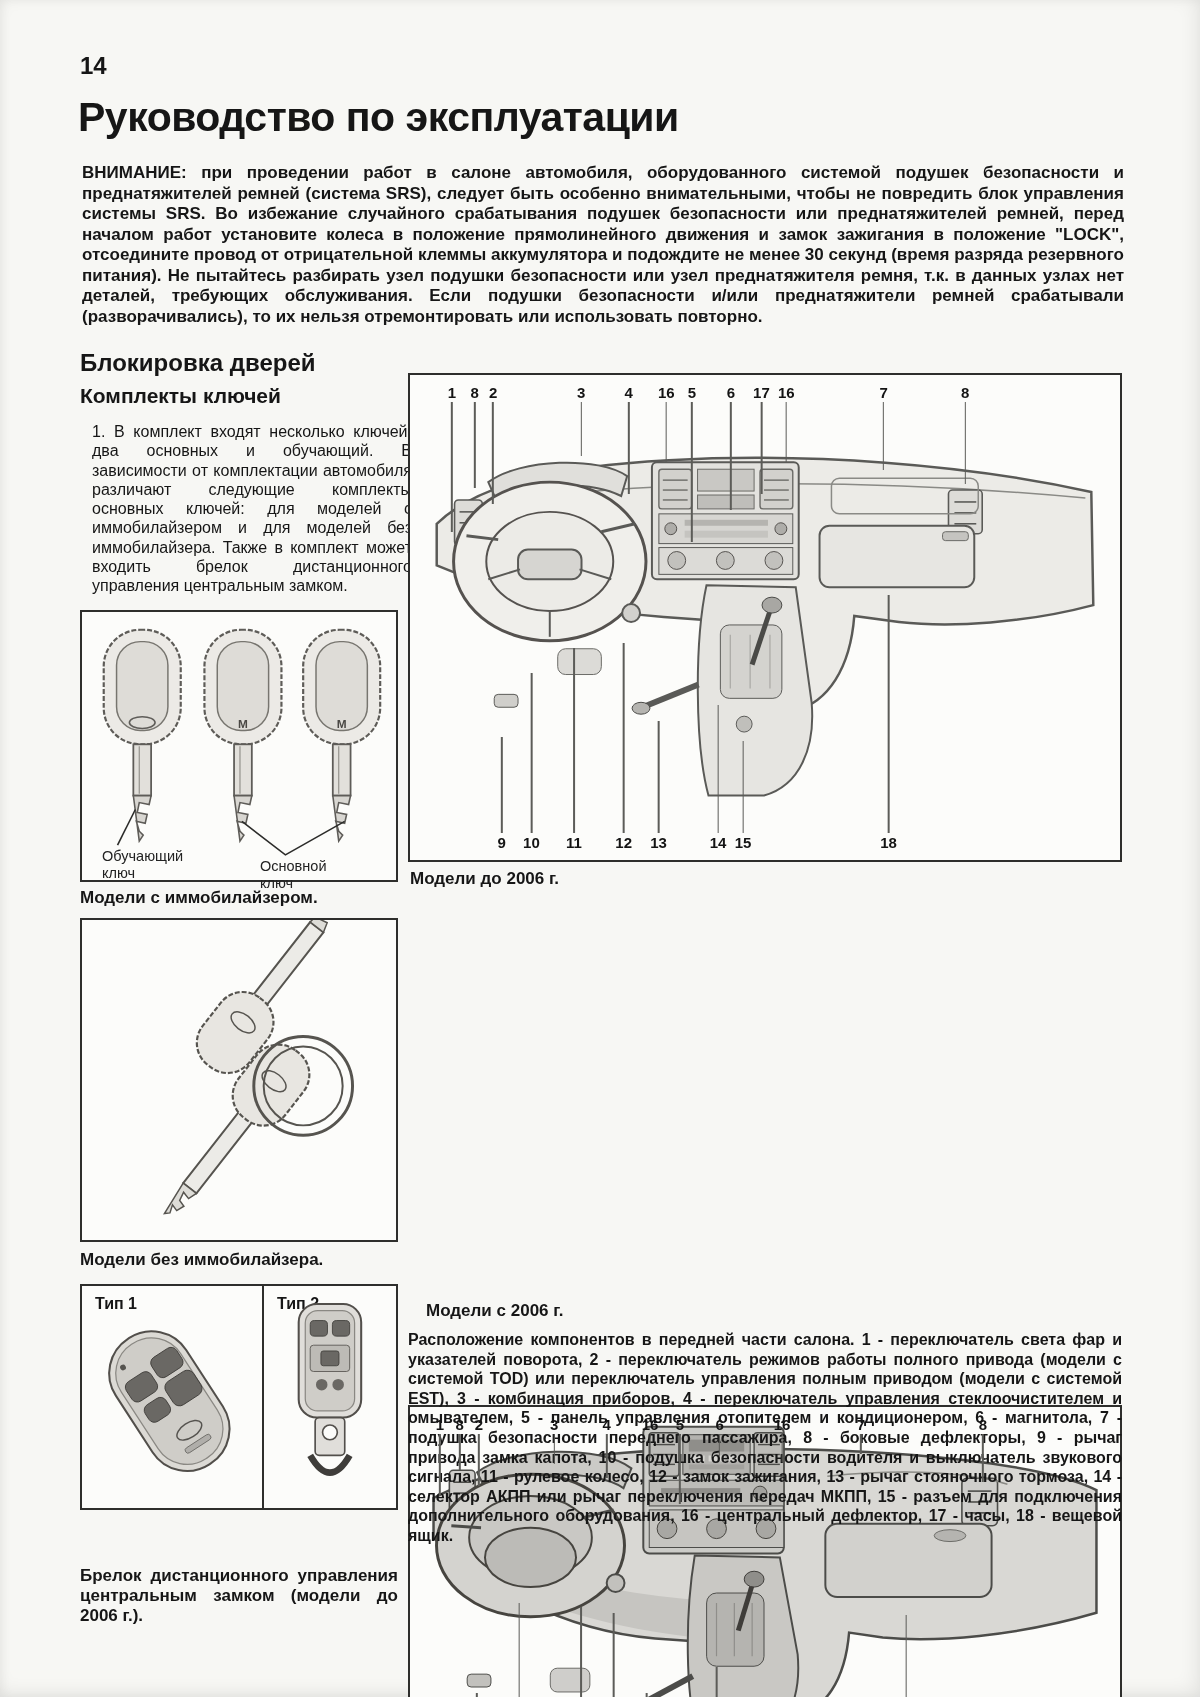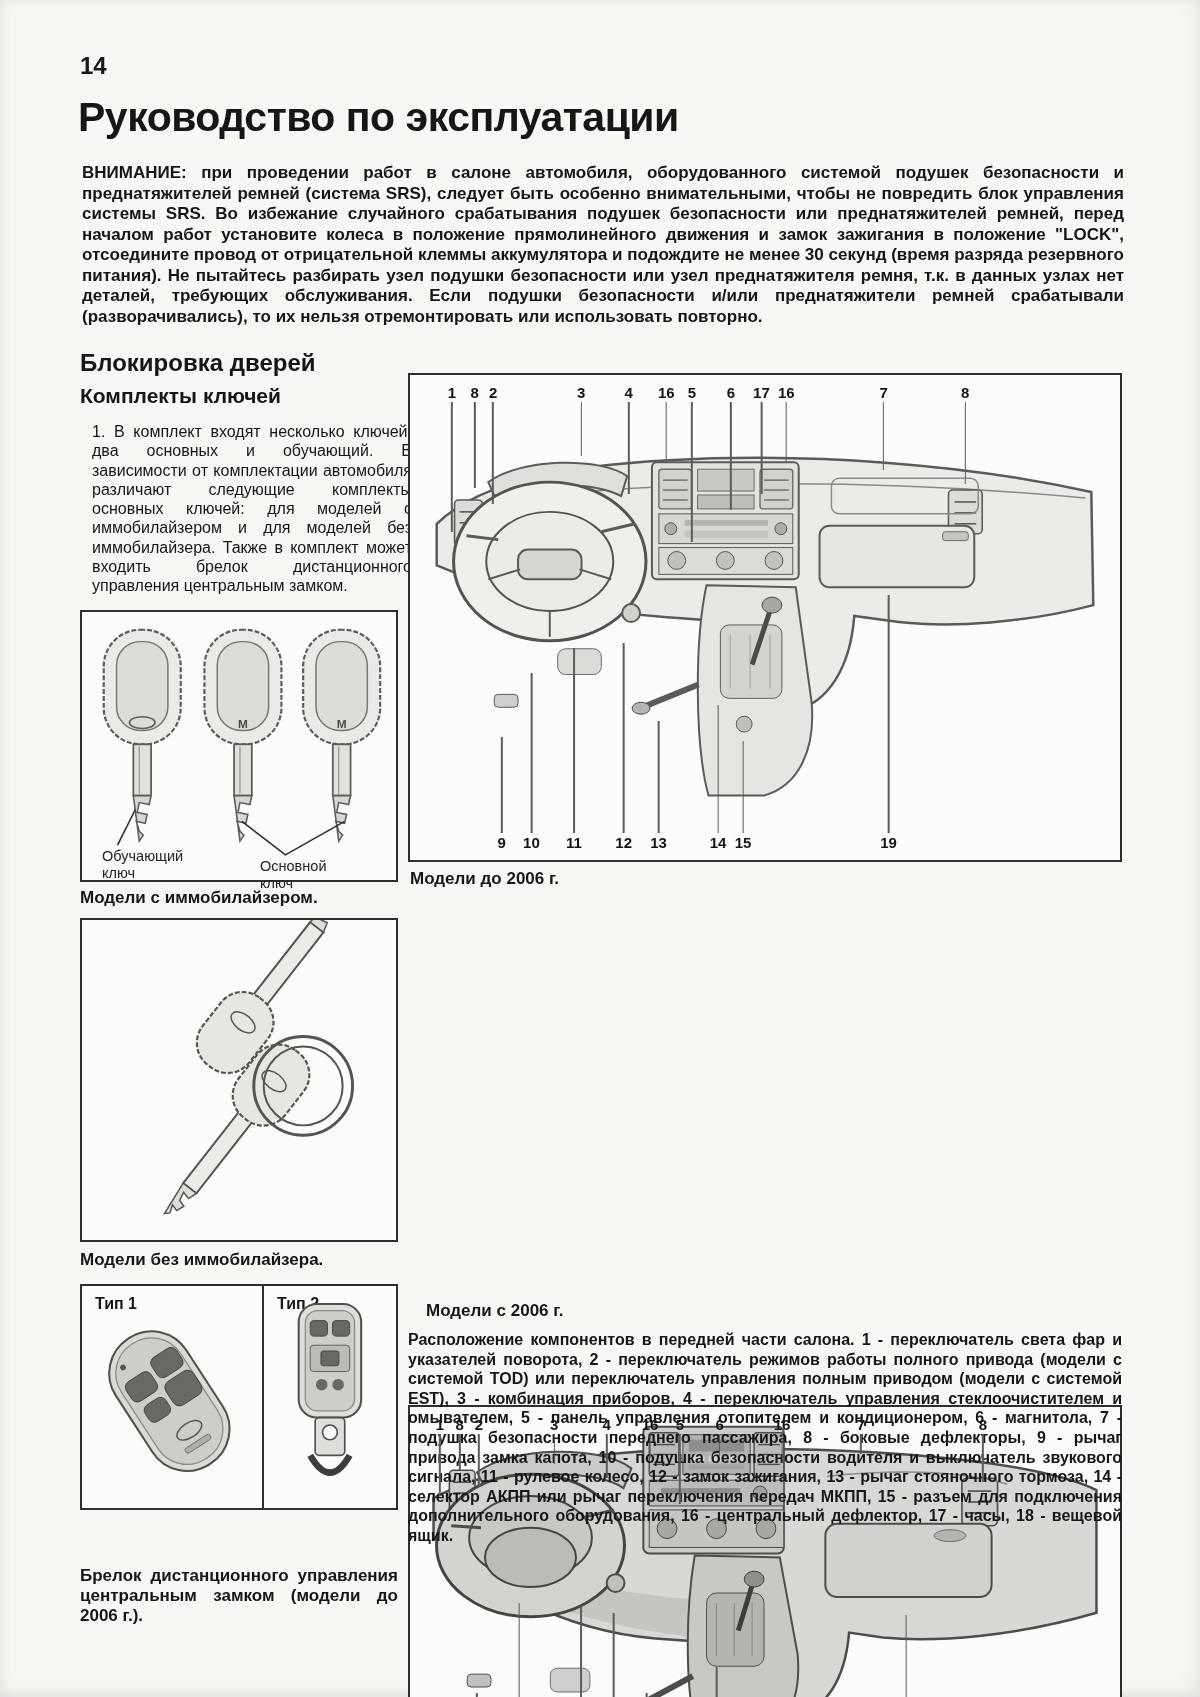--- a/index.html
+++ b/index.html
@@ -225,21 +225,21 @@
     <div class="co-top" style="left:53.0%;--h:60px">16</div>
     <div class="co-top" style="left:66.7%;--h:68px">7</div>
     <div class="co-top" style="left:78.2%;--h:82px">8</div>
     <div class="co-bot" style="left:12.9%;--h:96px">9</div>
     <div class="co-bot" style="left:17.1%;--h:160px">10</div>
     <div class="co-bot" style="left:23.1%;--h:185px">11</div>
     <div class="co-bot" style="left:30.1%;--h:190px">12</div>
     <div class="co-bot" style="left:35.0%;--h:112px">13</div>
     <div class="co-bot" style="left:43.4%;--h:128px">14</div>
     <div class="co-bot" style="left:46.9%;--h:92px">15</div>
-    <div class="co-bot" style="left:67.4%;--h:238px">19</div>
+    <div class="co-bot" style="left:67.4%;--h:238px">18</div>
   </div>
   <div class="abs figcap" id="capA">Модели до 2006 г.</div>
 
   <div class="abs figbox diag" id="diagB">
     <svg viewBox="0 0 714 379">
       <path d="M22,92 C90,56 200,42 330,42 C500,42 640,58 692,84 L692,208 C610,232 530,238 476,233 L442,228 C438,276 418,306 386,314 L338,316 C344,278 342,254 332,240 L246,234 C150,226 64,176 22,132 Z" fill="#d9d8d4" stroke="#4c4c49" stroke-width="2.5"></path>
       <path d="M30,130 C120,170 210,190 300,196 L326,236 C240,232 110,206 36,148 Z" fill="#c6c5c1"></path>
       <ellipse cx="310" cy="52" rx="62" ry="7" fill="#c9c8c4" stroke="#6a6a66"></ellipse>
       <g stroke="#4c4c49" fill="#cfcecb" stroke-width="1.6">
         <rect x="38" y="64" width="26" height="42" rx="4"></rect>

